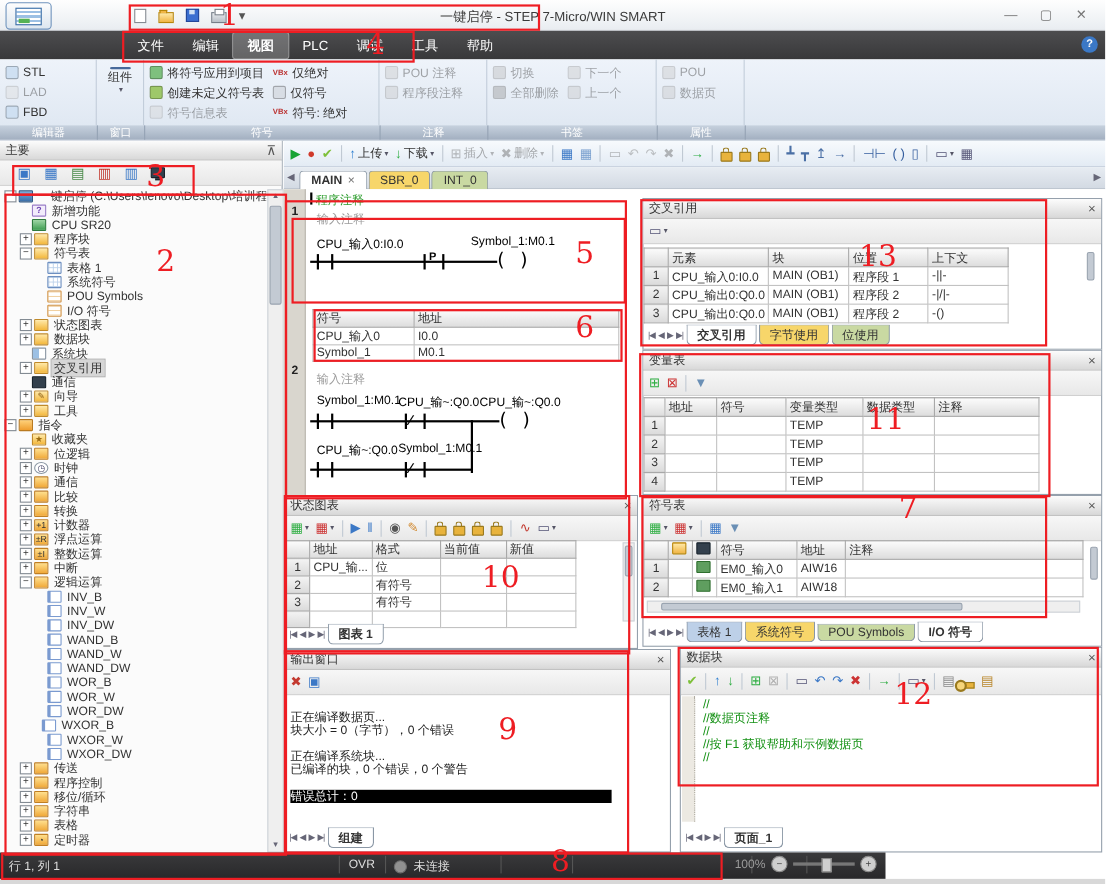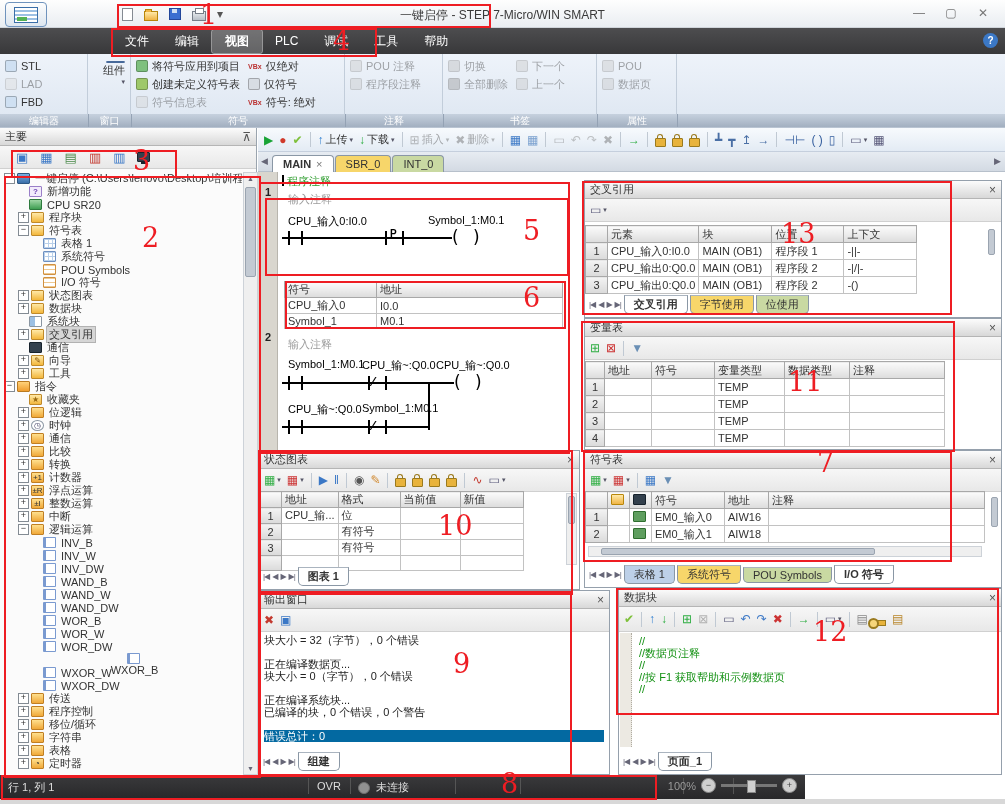--- a/index.html
+++ b/index.html
@@ -22,21 +22,21 @@
   .helpbtn{position:absolute;right:7px;top:33px;width:15px;height:15px;border-radius:50%;background:#3b78c6;color:#fff;
            font-weight:bold;font-size:10px;display:flex;align-items:center;justify-content:center;}
   .ribbon{left:0;top:54px;width:1005px;height:74px;background:linear-gradient(#eef3fa,#dde6f1);border-bottom:1px solid #b9c4d2;}
   .rgroup{position:absolute;top:0;height:60px;border-right:1px solid #c2cdda;display:flex;align-items:flex-start;padding:3px 2px;box-sizing:border-box;gap:2px;}
   .rcol{display:flex;flex-direction:column;}
   .rbtn{display:flex;align-items:center;height:18px;padding:0 3px;white-space:nowrap;color:#333;font-size:11px;}
   .rbtn.dis{opacity:.42;filter:grayscale(1);}
   .rgl{display:inline-block;width:10px;height:10px;border-radius:2px;margin-right:4px;border:1px solid rgba(0,0,0,.25);}
   .rgl.vbx{width:auto;height:auto;border:none;font-size:7px;font-weight:bold;color:#b33;}
   .ar{font-size:7px;color:#556;margin-left:2px;}
-  .rbig{display:flex;flex-direction:column;align-items:flex-end;width:100%;padding-top:4px;}
+  .rbig{display:flex;flex-direction:column;align-items:center;width:100%;padding-top:4px;}
   .cyl{width:17px;height:18px;background:linear-gradient(90deg,#b6d0ec,#higher 60%,#5c8cc0);background:linear-gradient(90deg,#b6d0ec,#5c8cc0);
        border:1px solid #46699a;border-radius:8px/5px;}
   .rlabels{position:absolute;left:0;top:60px;width:1005px;height:13px;background:linear-gradient(#c6d1de,#a2afc0);}
   .rglabel{position:absolute;top:0;height:13px;display:flex;align-items:center;justify-content:center;color:#fff;font-size:10px;border-right:1px solid #94a2b4;}
   
   .tbar{display:flex;align-items:center;gap:2px;}
   .tbi{display:inline-flex;align-items:center;height:17px;padding:0 2px;border-radius:2px;}
   .tbi.dis{opacity:.4;filter:grayscale(1);}
   .tbi .gl{font-size:12px;line-height:1;}
   .tbi .lb{font-size:11px;margin-left:2px;color:#333;}
@@ -106,21 +106,21 @@
   .lline{position:absolute;border-top:2px solid #000;}
   .vline{position:absolute;border-left:2px solid #000;}
   .cbar{position:absolute;width:2px;height:14px;background:#000;}
   .lbl{position:absolute;font-size:11px;color:#000;white-space:nowrap;}
   .ncx{position:absolute;font-size:13px;font-weight:bold;color:#000;}
   .coil{position:absolute;font-size:17px;color:#000;font-family:"DejaVu Sans",sans-serif;}
   .netnum{position:absolute;left:258px;width:20px;text-align:center;font-weight:bold;font-size:11px;color:#222;}
   .netc{position:absolute;font-size:11px;color:#9d9d9d;}
   
   .oline{font-size:11px;line-height:12px;white-space:pre;color:#222;}
-  .oline.hl{background:#0369a1;color:#fff;width:340px;}
+  .oline.hl{background:#000000;color:#fff;width:292px;}
   .dline{font-size:11px;line-height:12px;white-space:pre;color:#149114;}
   
   .sbtrack{position:absolute;background:#efefef;border:1px solid #cdd2d8;}
   .sbthumb{position:absolute;background:#c3cad3;border:1px solid #9aa4b0;border-radius:2px;}
   .sbarrow{position:absolute;color:#667;font-size:7px;text-align:center;width:100%;}
   
   .statusbar{left:0;top:775px;width:805px;height:24px;background:linear-gradient(#3a3a3c,#28282a);color:#ddd;font-size:11px;}
   .statusbar .sv{position:absolute;top:3px;width:1px;height:16px;background:#555;}
   .bottomedge{left:0;top:799px;width:1005px;height:5px;background:#d8d8d8;}
   .zoomwrap{position:absolute;right:8px;top:3px;display:flex;align-items:center;gap:5px;color:#9a9a9a;}
@@ -491,21 +491,21 @@
         <div class="trow" style="padding-left: 31px;">
           <span class="espace"></span>
           <span class="ti ti-instr"></span>
           <span class="tlabel">WOR_W</span>
         </div>
         <div class="trow" style="padding-left: 31px;">
           <span class="espace"></span>
           <span class="ti ti-instr"></span>
           <span class="tlabel">WOR_DW</span>
         </div>
-        <div class="trow" style="padding-left: 26px; flex-direction: column;">
+        <div class="trow" style="padding-left: 26px;">
           <span class="espace"></span>
           <span class="ti ti-instr"></span>
           <span class="tlabel">WXOR_B</span>
         </div>
         <div class="trow" style="padding-left: 31px;">
           <span class="espace"></span>
           <span class="ti ti-instr"></span>
           <span class="tlabel">WXOR_W</span>
         </div>
         <div class="trow" style="padding-left: 31px;">
@@ -852,21 +852,20 @@
     </div>
     <div class="ptoolbar tbar" id="owtb">
         <span class="tbi">
           <span class="gl" style="color: rgb(195, 57, 47);">✖</span>
         </span>
         <span class="tbi">
           <span class="gl" style="color: rgb(59, 120, 198);">▣</span>
         </span>
       </div>
     <div class="abs" id="owlines" style="left:5px;top:43px;width:342px;">
-        <div class="oline">块大小 = 32（字节），0 个错误</div>
         <div class="oline">&nbsp;</div>
         <div class="oline">正在编译数据页...</div>
         <div class="oline">块大小 = 0（字节），0 个错误</div>
         <div class="oline">&nbsp;</div>
         <div class="oline">正在编译系统块...</div>
         <div class="oline">已编译的块，0 个错误，0 个警告</div>
         <div class="oline">&nbsp;</div>
         <div class="oline hl">错误总计：0</div>
       </div>
     <div class="tabsrow" id="owtabs" style="left:4px;bottom:3px;">

